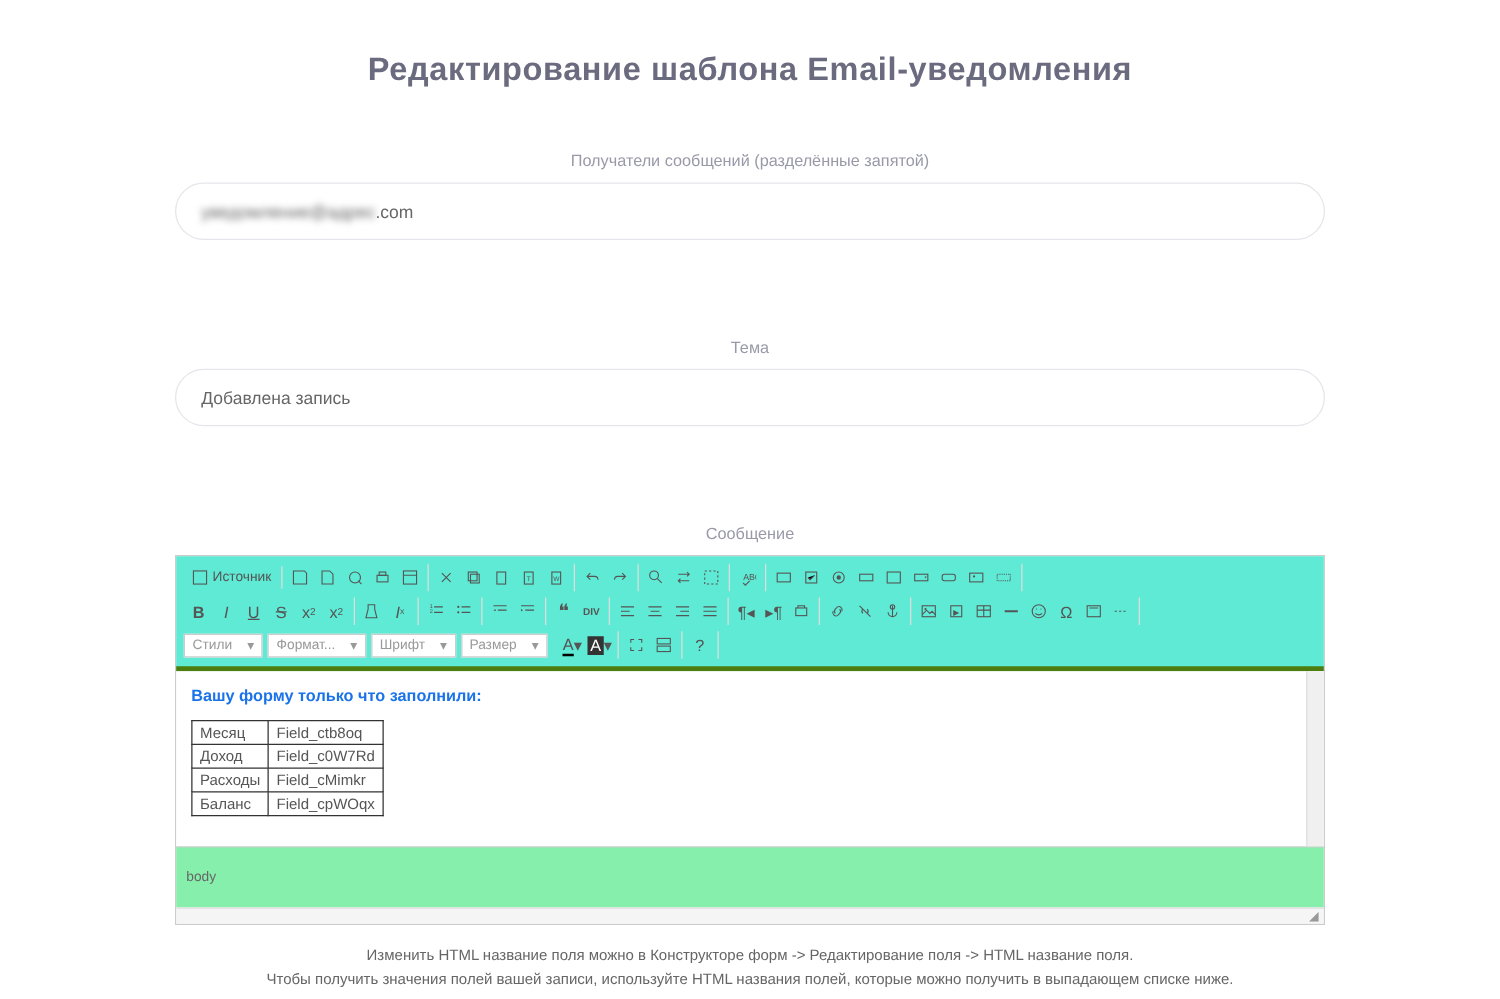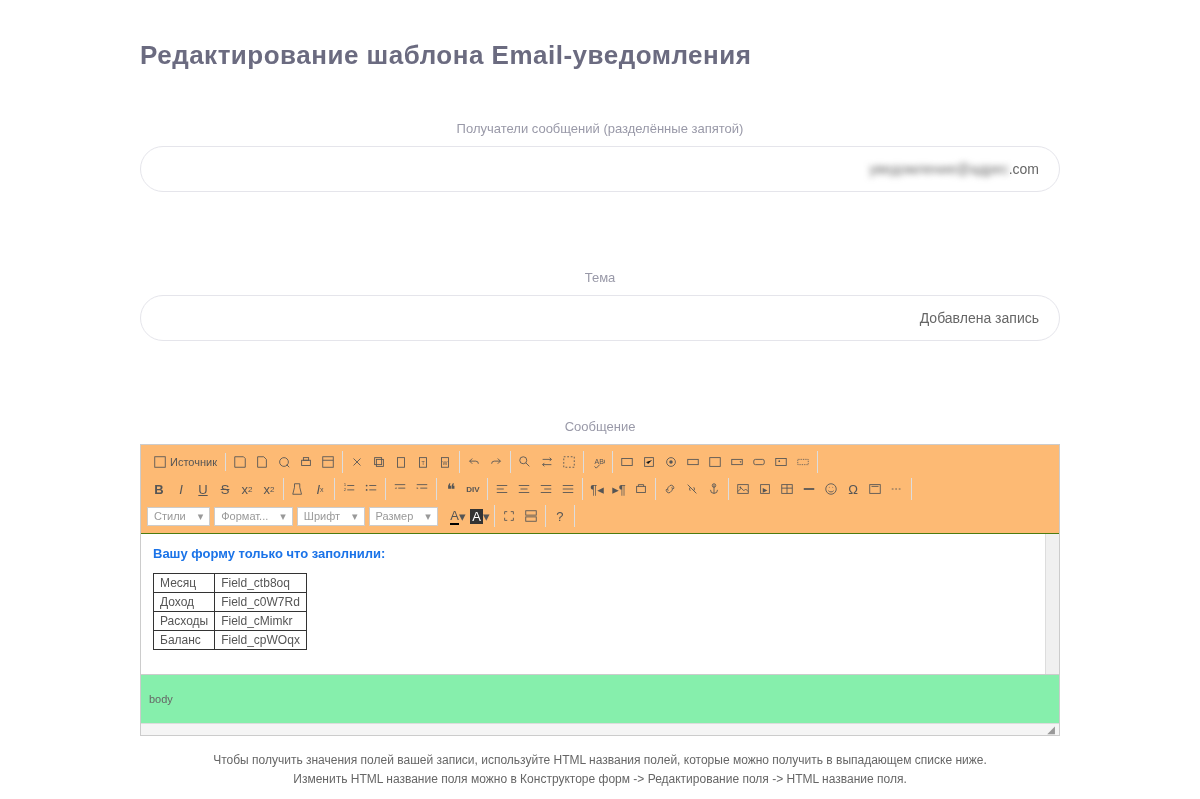--- a/index.html
+++ b/index.html
@@ -1,23 +1,23 @@
 <!DOCTYPE html>
 <html><head>
 <meta charset="utf-8">
 <style>
 * { box-sizing: border-box; margin: 0; padding: 0; }
 body { font-family: Arial, sans-serif; background: #fff; color: #333; }
 .container { max-width: 960px; margin: 0 auto; padding: 20px; }
-h1 { font-size: 26px; font-weight: 700; color: #6b6b80; margin: 20px 0 50px; letter-spacing: 0.5px; }
+h1 { text-align: center; font-size: 26px; font-weight: 700; color: #6b6b80; margin: 20px 0 50px; letter-spacing: 0.5px; }
 .field-label { text-align: center; color: #9999a8; font-size: 13px; margin-bottom: 10px; }
-.input-pill { width: 100%; border: 1px solid #e5e5eb; border-radius: 24px; padding: 14px 20px; text-align: right; font-size: 14px; color: #666; background: #fff; }
+.input-pill { width: 100%; border: 1px solid #e5e5eb; border-radius: 24px; padding: 14px 20px; text-align: left; font-size: 14px; color: #666; background: #fff; }
 .section { margin-bottom: 78px; }
 .editor-wrapper { border: 1px solid #ccc; background: #f8f8f8; }
-.toolbar { border-bottom: 1px solid #4d7c0f; padding: 4px; display: flex; flex-wrap: wrap; align-items: center; gap: 1px; background: #fdba74; }
+.toolbar { border-bottom: 4px solid #4d7c0f; padding: 4px; display: flex; flex-wrap: wrap; align-items: center; gap: 1px; background: #5eead4; }
 .toolbar-group { display: flex; align-items: center; border-right: 1px solid #ddd; padding: 0 3px; }
 .toolbar-btn { width: 22px; height: 22px; display: flex; align-items: center; justify-content: center; cursor: pointer; font-size: 13px; color: #555; border: 1px solid transparent; }
 .toolbar-source { display: flex; align-items: center; gap: 3px; padding: 2px 5px; cursor: pointer; font-size: 11px; color: #555; }
 .toolbar-row { display: flex; flex-wrap: wrap; align-items: center; width: 100%; padding: 2px 0; }
 .toolbar-dropdown { display: flex; align-items: center; border: 1px solid #ccc; padding: 2px 6px; font-size: 11px; color: #999; background: #fff; margin: 0 2px; cursor: pointer; min-width: 60px; justify-content: space-between; gap: 12px; }
 .editor-content { background: #fff; padding: 12px; min-height: 140px; font-size: 13px; position: relative; }
 .editor-greeting { color: #1a73e8; font-weight: bold; margin-bottom: 2px; }
 .editor-subhead { color: #1a73e8; font-weight: bold; margin-bottom: 12px; }
 .editor-table { border-collapse: collapse; }
 .editor-table td { border: 1px solid #333; padding: 2px 6px; font-size: 12px; color: #555; }
@@ -451,22 +451,22 @@
         <div class="scrollbar-track"></div>
       </div>
       <div class="editor-footer">
         <span>body</span>
       </div>
       <div class="resize-handle">◢</div>
     </div>
   </div>
 
   <div class="help-text">
+    <div>Изменить HTML название поля можно в Конструкторе форм -&gt; Редактирование поля -&gt; HTML название поля.</div>
     <div>Чтобы получить значения полей вашей записи, используйте HTML названия полей, которые можно получить в выпадающем списке ниже.</div>
-    <div>Изменить HTML название поля можно в Конструкторе форм -&gt; Редактирование поля -&gt; HTML название поля.</div>
   </div>
 
   <div class="bottom-row">
     <div class="select-field">
       <span>Месяц</span>
       <span>▾</span>
     </div>
   </div>
 </div>
 

